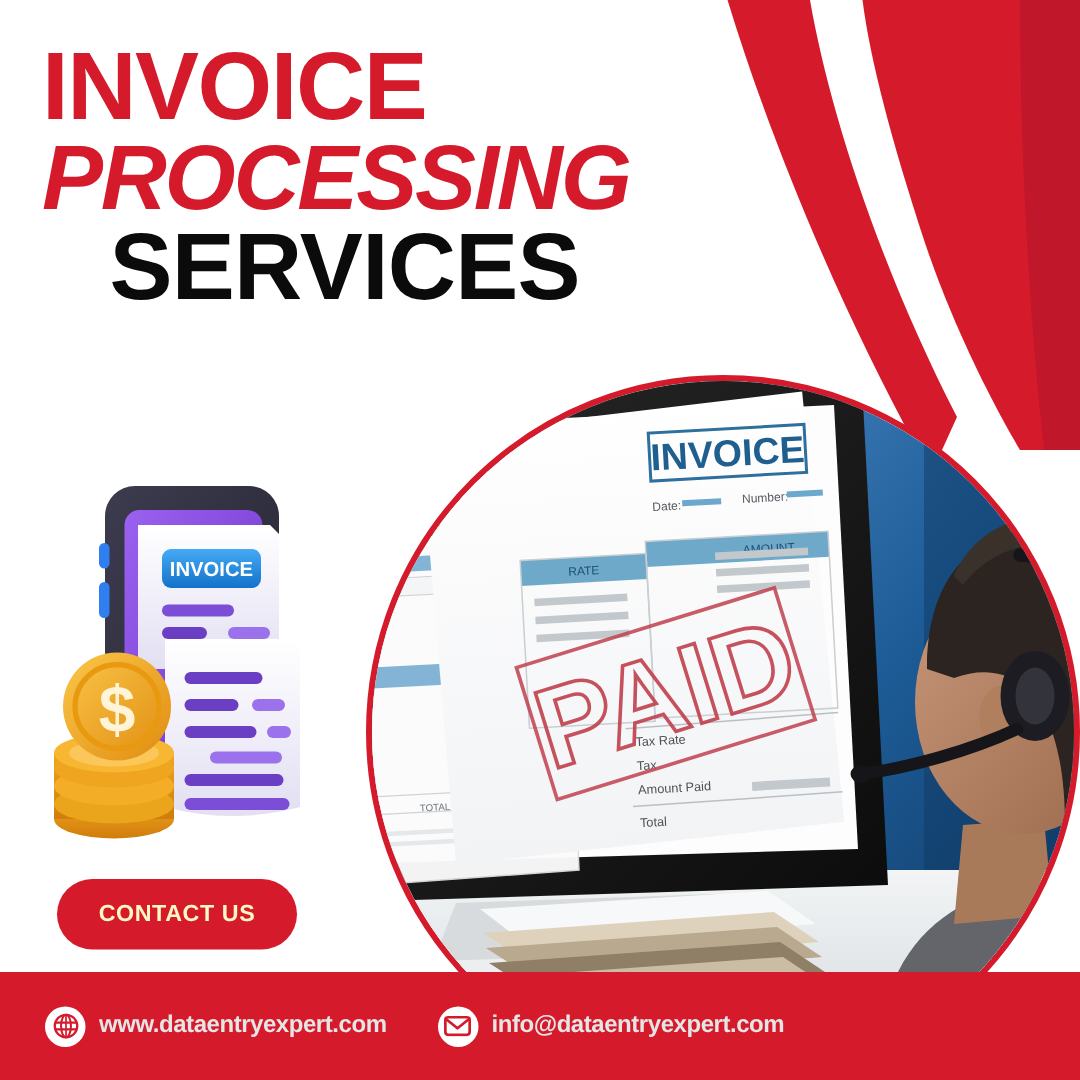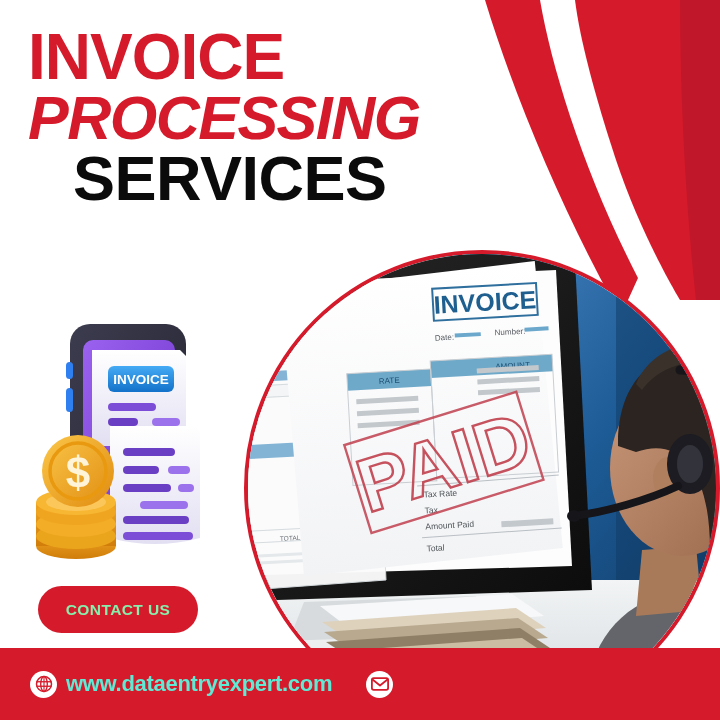--- a/index.html
+++ b/index.html
@@ -49,21 +49,21 @@
   .hl-3{ font-size:63px; letter-spacing:-0.5px;margin-left:45px; }
 
   
   .contact-btn{
     position:absolute;
     left:38px; top:586px;
     width:160px; height:47px;
     background:#D51B2B;
     border:none;
     border-radius:26px;
-    color:#86efac;
+    color:#fef9c3;
     font-family:"Liberation Sans", sans-serif;
     font-weight:bold;
     font-size:15.5px;
     letter-spacing:0.4px;
     cursor:pointer;
     display:flex; align-items:center; justify-content:center;
   }
 
   
   .illus{
@@ -106,24 +106,24 @@
   }
   .foot-item + .foot-item{ margin-left:20px; }
   .foot-icon{
     width:27px; height:27px;
     background:#ffffff;
     border-radius:50%;
     display:flex; align-items:center; justify-content:center;
     flex:none;
   }
   .foot-text{
-    color:#5eead4;
+    color:#e5e5e5;
     font-family:"Liberation Sans", sans-serif;
     font-weight:bold;
-    font-size:22px;
+    font-size:16px;
     letter-spacing:-0.3px;
     white-space:nowrap;
   }
 </style>
 </head>
 <body>
 
 <div id="poster">
 
   <div class="swoosh-wrap">
@@ -379,17 +379,18 @@
       <span class="foot-text">www.dataentryexpert.com</span>
     </div>
 
     <div class="foot-item">
       <span class="foot-icon">
         <svg width="18" height="14" viewBox="0 0 24 18">
           <rect x="1.2" y="1.2" width="21.6" height="15.6" rx="2.4" fill="none" stroke="#D51B2B" stroke-width="2.4"></rect>
           <path d="M2 3 L12 11 L22 3" fill="none" stroke="#D51B2B" stroke-width="2.4" stroke-linecap="round" stroke-linejoin="round"></path>
         </svg>
       </span>
+      <span class="foot-text">info@dataentryexpert.com</span>
     </div>
 
   </div>
 
 </div>
 
 </body></html>

